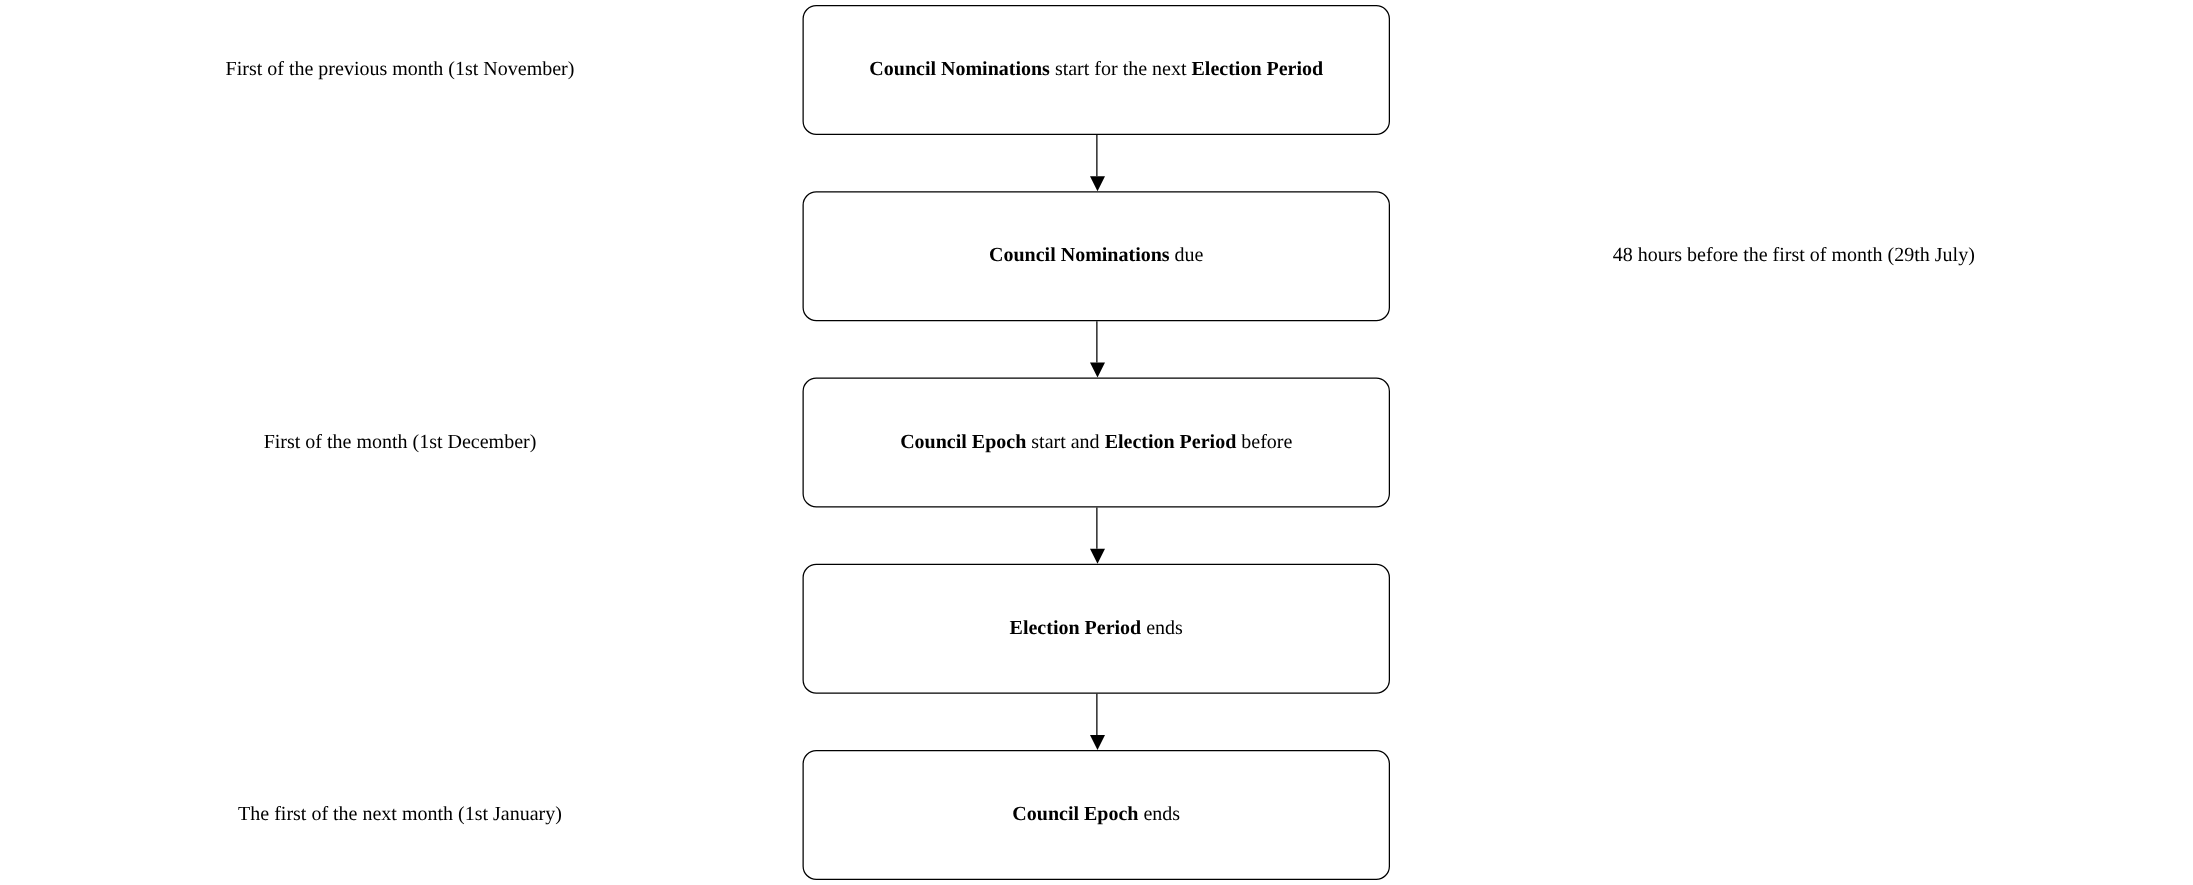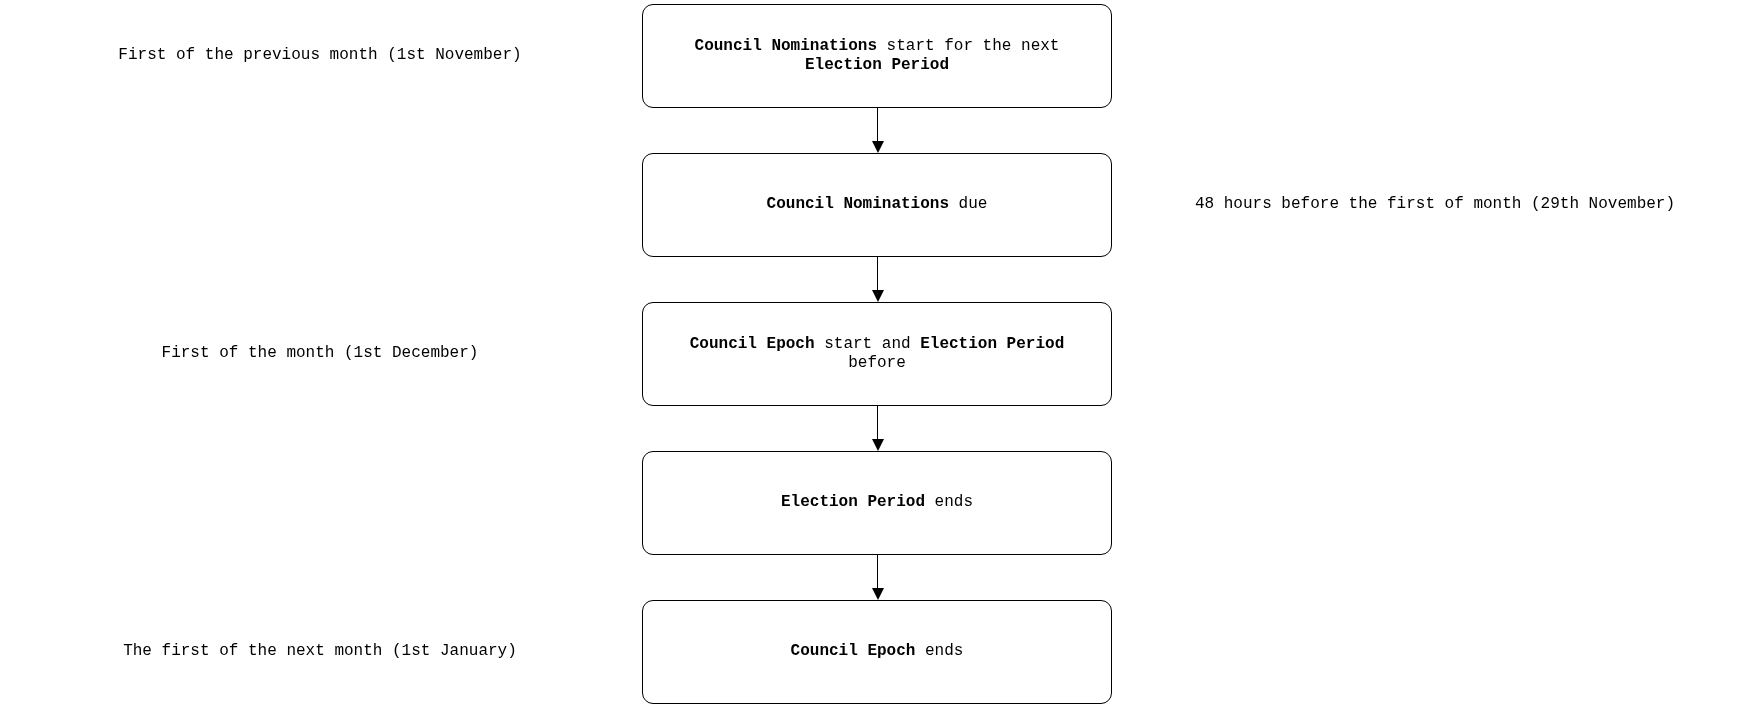--- a/index.html
+++ b/index.html
@@ -5,21 +5,21 @@
   html, body {
     margin: 0;
     padding: 0;
     background: #ffffff;
   }
   .canvas {
     position: relative;
     width: 1754px;
     height: 708px;
     background: #ffffff;
-    font-family: Liberation Mono, monospace;
+    font-family: Liberation Serif, serif;
     color: #000000;
     overflow: hidden;
   }
   .flow-box {
     position: absolute;
     left: 642px;
     width: 470px;
     height: 104px;
     box-sizing: border-box;
     background: #ffffff;
@@ -75,21 +75,21 @@
 
   <div class="annotation left" style="top:4px">First of the previous month (1st November)</div>
   <div class="flow-box" style="top:4px">
     <span><span class="seg-bold">Council Nominations</span><span> start for the next </span><span class="seg-bold">Election Period</span></span>
   </div>
   <div class="flow-arrow" style="top:108px">
     <div class="arrow-line"></div>
     <div class="arrow-head"></div>
   </div>
 
-  <div class="annotation right" style="top:153px">48 hours before the first of month (29th November)</div>
+  <div class="annotation right" style="top:153px">48 hours before the first of month (29th July)</div>
   <div class="flow-box" style="top:153px">
     <span><span class="seg-bold">Council Nominations</span><span> due</span></span>
   </div>
   <div class="flow-arrow" style="top:257px">
     <div class="arrow-line"></div>
     <div class="arrow-head"></div>
   </div>
 
   <div class="annotation left" style="top:302px">First of the month (1st December)</div>
   <div class="flow-box" style="top:302px">

